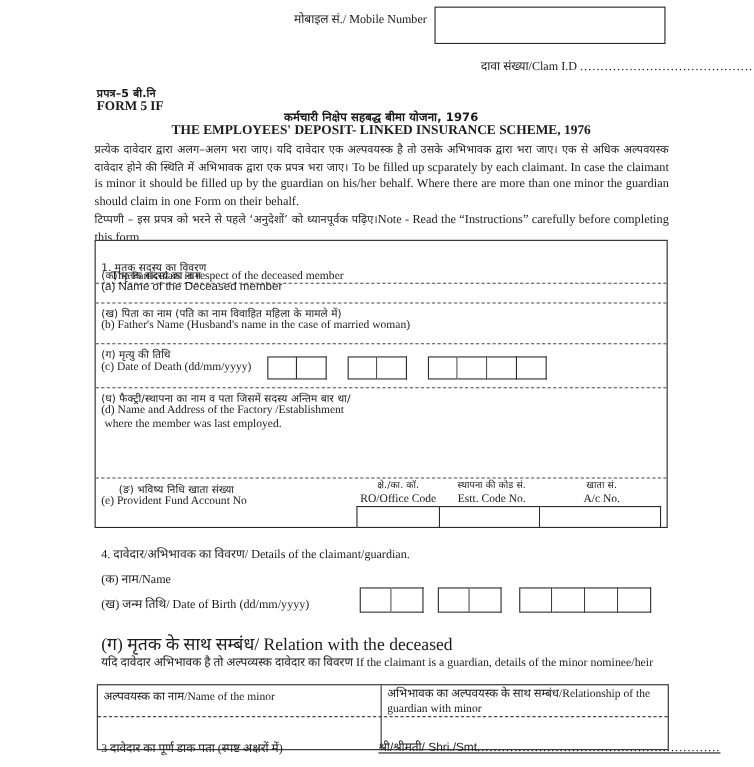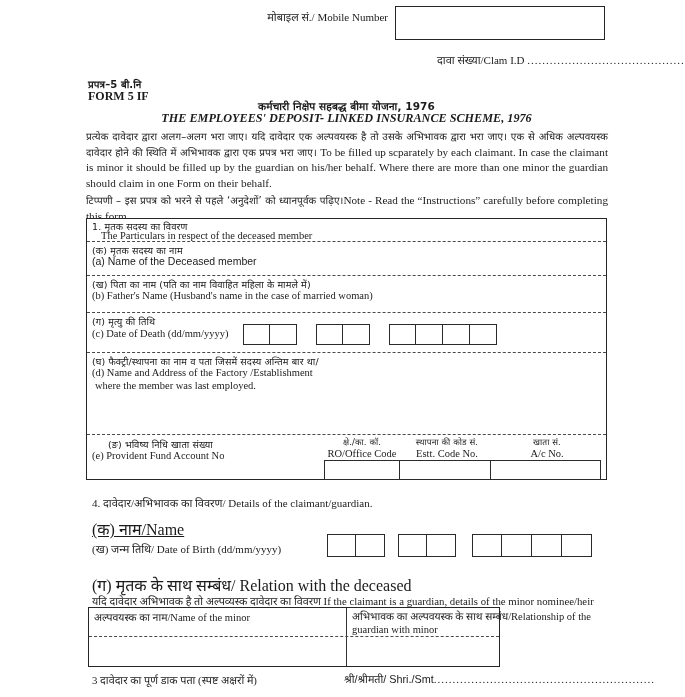--- a/index.html
+++ b/index.html
@@ -54,33 +54,33 @@
 
 <div class="abs" style="left:437px;top:52px;font-size:11px;white-space:nowrap;">
   <span>दावा संख्या/Clam I.D</span>
   <span class="dots">..............................................</span>
 </div>
 
 <div class="abs hi b" style="left:88px;top:77px;font-size:10px;">प्रपत्र–5 बी.नि</div>
 <div class="abs b" style="left:88px;top:89px;font-size:12px;font-family:Liberation Serif, serif;">FORM 5 IF</div>
 
 <div class="abs hi b center" style="left:85px;top:99px;width:523px;font-size:10.5px;">कर्मचारी निक्षेप सहबद्ध बीमा योजना, 1976</div>
-<div class="abs b center" style="left:85px;top:111px;width:523px;font-size:12.2px;font-style:italic;">THE EMPLOYEES' DEPOSIT- LINKED INSURANCE SCHEME, 1976</div>
+<div class="abs b center" style="left:85px;top:111px;width:523px;font-size:12.2px;">THE EMPLOYEES' DEPOSIT- LINKED INSURANCE SCHEME, 1976</div>
 
 <p class="abs just" style="left:86px;top:128px;width:522px;">
   <span class="hi">प्रत्येक दावेदार द्वारा अलग–अलग भरा जाए। यदि दावेदार एक अल्पवयस्क है तो उसके अभिभावक द्वारा भरा जाए। एक से अधिक अल्पवयस्क दावेदार होने की स्थिति में अभिभावक द्वारा एक प्रपत्र भरा जाए।  </span><span class="en">To be filled up scparately by each claimant.  In case the claimant is minor it should be filled up by the guardian on his/her behalf.  Where there are more than one minor the guardian should claim in one Form on their behalf.</span>
 </p>
 
 <p class="abs just" style="left:86px;top:192px;width:522px;">
   <span class="hi">टिप्पणी – इस प्रपत्र को भरने से पहले ‘अनुदेशों’ को ध्यानपूर्वक पढ़िए।</span><span class="en">Note - Read the “Instructions” carefully before completing this form</span>
 </p>
 
 <div class="abs tbl" style="left:86px;top:218px;width:521px;height:262px;">
 
-  <div class="row" style="top:0;height:23px;text-align:right;">
+  <div class="row" style="top:16px;height:23px;text-align:right;">
     <span class="rline hi" style="left:5px;top:1px;">1.  मृतक सदस्य का विवरण</span>
     <span class="rline en" style="left:14px;top:11px;">The Particulars in respect of the deceased member</span>
   </div>
 
   <div class="row" style="top:23px;height:34px;">
     <span class="rline hi" style="left:5px;top:2px;">(क)  मृतक सदस्य का नाम</span>
     <span class="rline en sans" style="left:5px;top:13px;">(a)   Name of the Deceased member</span>
   </div>
 
   <div class="row" style="top:57px;height:37px;">
@@ -133,21 +133,21 @@
     <div class="code-strip" style="left:237px;top:25px;">
       <div class="cc" style="width:76px;"></div>
       <div class="cc" style="width:91px;"></div>
       <div class="cc" style="width:110px;"></div>
     </div>
   </div>
 </div>
 
 <div class="abs" style="left:92px;top:495px;font-size:11px;white-space:nowrap;">4.   दावेदार/अभिभावक का विवरण/ Details of the claimant/guardian.</div>
 
-<div class="abs" style="left:92px;top:518px;font-size:16px;white-space:nowrap;text-decoration:underline;">(क) नाम/Name</div>
+<div class="abs" style="left:92px;top:518px;font-size:11px;white-space:nowrap;">(क) नाम/Name</div>
 
 <div class="abs" style="left:92px;top:541px;font-size:11px;white-space:nowrap;">(ख) जन्म तिथि/ Date of Birth (dd/mm/yyyy)</div>
 
 <div class="cellgrp g23" style="left:327px;top:534px;">
   <div class="dc"></div>
   <div class="dc"></div>
 </div>
 <div class="cellgrp g23" style="left:398px;top:534px;">
   <div class="dc"></div>
   <div class="dc"></div>
@@ -156,25 +156,25 @@
   <div class="dc"></div>
   <div class="dc"></div>
   <div class="dc"></div>
   <div class="dc"></div>
 </div>
 
 <div class="abs" style="left:92px;top:574px;font-size:16px;white-space:nowrap;">(ग) मृतक के साथ सम्बंध/ Relation with the deceased</div>
 
 <div class="abs" style="left:92px;top:593px;font-size:10.8px;white-space:nowrap;">यदि दावेदार अभिभावक है तो अल्पव्यस्क दावेदार का विवरण If the claimant is a guardian, details of the minor nominee/heir</div>
 
-<div class="abs mtbl" style="left:88px;top:607px;width:412px;height:60px;">
+<div class="abs mtbl" style="left:88px;top:622px;width:520px;height:60px;">
   <div class="mcol-divider" style="left:257px;"></div>
   <div class="mrow-divider" style="top:28px;"></div>
   <div class="abs" style="left:5px;top:2px;width:245px;font-size:10.5px;">अल्पवयस्क का नाम/Name of the minor</div>
   <div class="abs" style="left:263px;top:2px;width:250px;font-size:10.5px;line-height:13px;">अभिभावक का अल्पवयस्क के साथ सम्बंध/Relationship of the guardian with minor</div>
   <div class="abs" style="left:0;top:29px;width:256px;height:30px;"></div>
   <div class="abs" style="left:258px;top:29px;width:260px;height:30px;"></div>
 </div>
 
 <div class="abs" style="left:92px;top:672px;font-size:10.8px;white-space:nowrap;">3  दावेदार का पूर्ण डाक पता (स्पष्ट अक्षरों में)</div>
-<div class="abs" style="left:344px;top:671px;font-size:11px;white-space:nowrap;">
+<div class="abs" style="left:344px;top:671px;font-size:11px;white-space:nowrap;text-decoration:underline;">
   <span class="sans" style="font-size:10.8px;">श्री/श्रीमती/ Shri./Smt</span><span class="dots">...........................................................</span>
 </div>
 
 </body></html>

